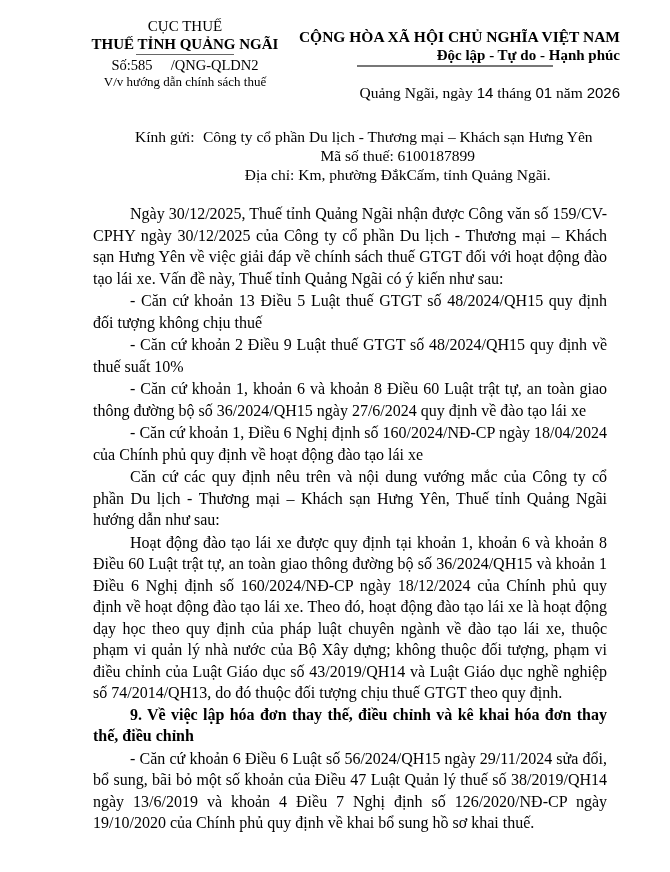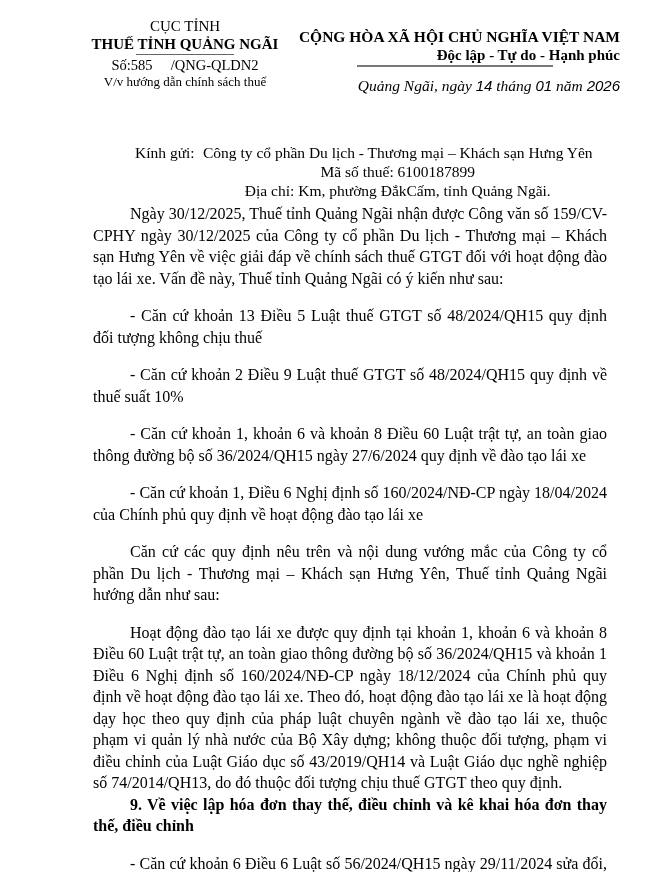--- a/index.html
+++ b/index.html
@@ -73,31 +73,30 @@
       line-height: 18px;
     }
     .underline-right {
       width: 196px;
       height: 2px;
       background: #777;
       margin: 1px auto 0 auto;
     }
     .date-line {
       font-size: 15.5px;
-      font-style: italic;
       line-height: 18px;
-      margin-top: 10px;
+      margin-top: 17px;
     }
     .date-line .num {
       font-family: "Liberation Sans", "DejaVu Sans", sans-serif;
       font-size: 15px;
     }
     .recipient {
       position: absolute;
-      top: 143px;
+      top: 127px;
       left: 135px;
       font-size: 15.5px;
       line-height: 19px;
     }
     .recipient .row {
       display: flex;
     }
     .recipient .label {
       width: 68px;
       flex-shrink: 0;
@@ -112,35 +111,35 @@
       left: 93px;
       width: 514px;
       font-size: 16px;
       line-height: 21.5px;
     }
     .p {
       text-align: justify;
       text-indent: 37px;
       margin: 0;
     }
-    .gap-s { margin-top: 16px; }
+    .gap-s { margin-top: 1px; }
     .gap-m { margin-top: 7px; }
     .heading {
       font-weight: bold;
       text-indent: 37px;
       text-align: justify;
       margin: 0;
     }
   </style>
 </head>
 <body>
 
 <div class="header">
   <div class="hdr-left">
-    <div class="agency-top">CỤC TỈNH</div>
+    <div class="agency-top">CỤC THUẾ</div>
     <div class="agency-main">THUẾ TỈNH QUẢNG NGÃI</div>
     <div class="underline-left"></div>
     <div class="docnum"><span>Số:</span><span>585</span>     <span>/QNG-QLDN2</span></div>
     <div class="subject">V/v hướng dẫn chính sách thuế</div>
   </div>
 
   <div class="hdr-right">
     <div class="nation">CỘNG HÒA XÃ HỘI CHỦ NGHĨA VIỆT NAM</div>
     <div class="motto">Độc lập - Tự do - Hạnh phúc</div>
     <div class="underline-right"></div>

